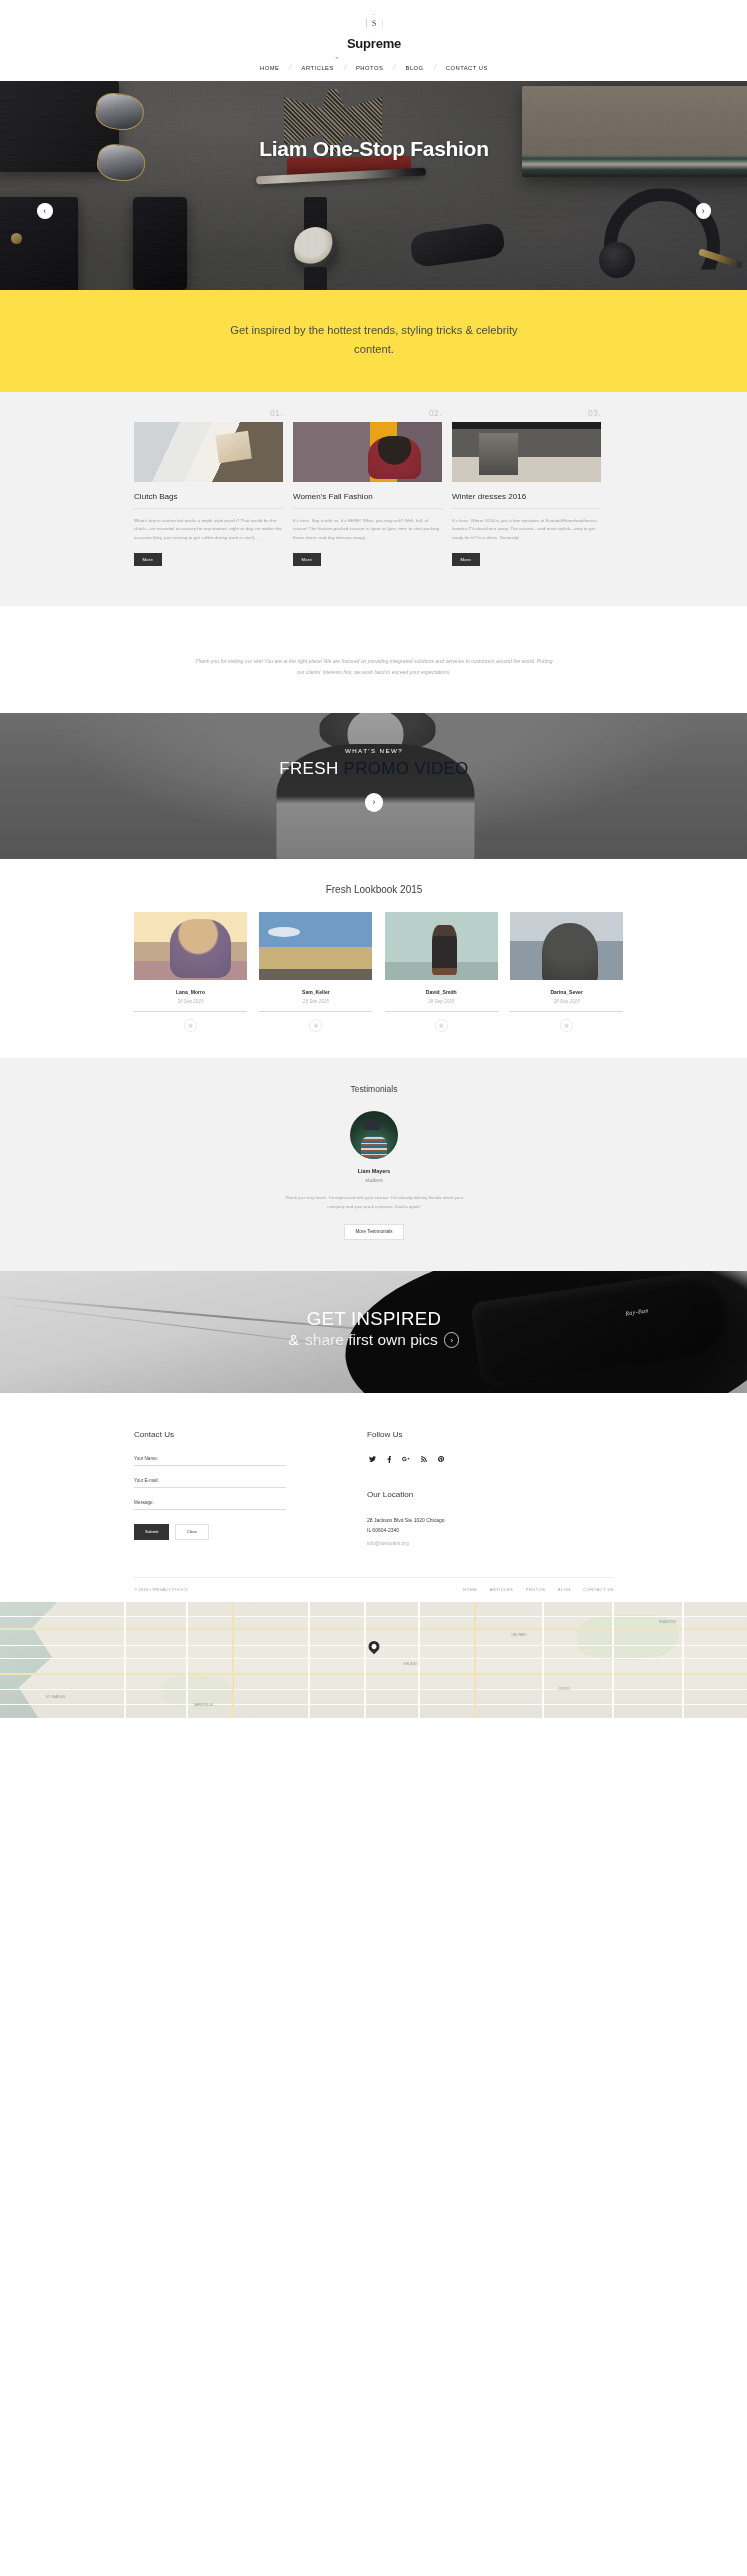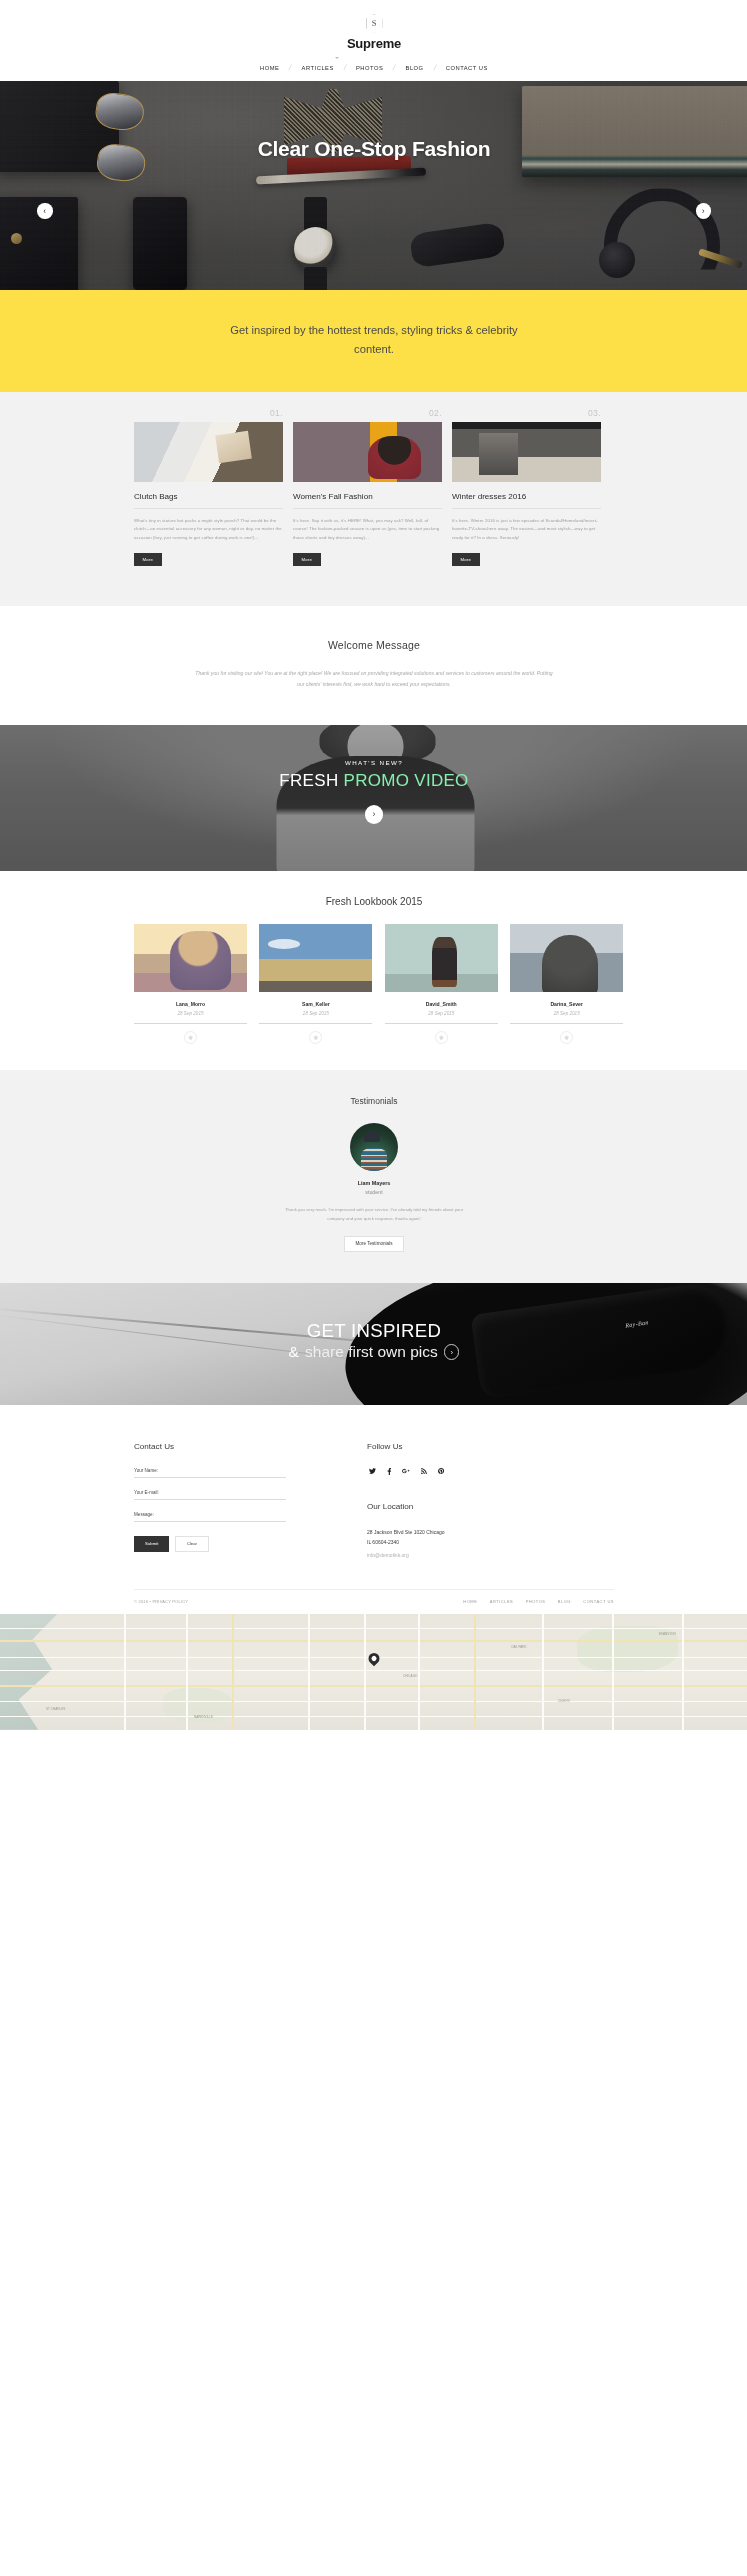--- a/index.html
+++ b/index.html
@@ -196,21 +196,21 @@
   .v-face { position: absolute; left: 82px; top: 6.2px; width: 56px; height: 51px;
     background: linear-gradient(180deg,#d8d2cb,#bdb6ae); border-radius: 46% 46% 50% 50%; }
   .v-shirt { position: absolute; left: 11px; top: 40px; width: 198px; height: 124px;
     background: linear-gradient(180deg, #2a2a2a 0%, #343434 42%, #b9b4ad 48%, #a39d96 100%);
     border-radius: 40% 40% 10% 10%; }
   .v-shadow { position: absolute; inset: 0; background: rgba(40,40,40,.30); }
   .video-caption { position: absolute; left: 0; right: 0; top: 34px; text-align: center; }
   .video-kicker { font-size: 6.2px; color: #fff; letter-spacing: 1.4px; font-weight: 400; }
   .video-title { margin-top: 4.6px; font-size: 17px; letter-spacing: 0.3px; font-weight: 300; }
   .video-title .w { color: #ffffff; }
-  .video-title .g { color: #86efac; text-align: center; }
+  .video-title .g { color: #0f172a; text-align: center; }
   .play-btn {
     margin: 14px auto 0; width: 18.6px; height: 18.6px; border-radius: 50%;
     background: #fff; color: #333; display: flex; align-items: center;
     justify-content: center; font-size: 8.5px; cursor: pointer;
   }
 
   
   .lookbook { background: #fff; padding: 25px 0 26px; text-align: center; }
   .lookbook-title { font-size: 10px; font-weight: 300; color: #3c3c3c; }
   .lb-grid { width: 480px; margin: 17px auto 0; display: flex; gap: 12.4px; }
@@ -392,21 +392,21 @@
       <div class="ob ob-watchband1"></div>
       <div class="ob ob-watch"></div>
       <div class="ob ob-watchband2"></div>
       <div class="ob ob-dark"></div>
       <div class="ob ob-head"></div>
       <div class="ob ob-jack"></div>
       <div class="hero-noise"></div>
       <div class="hero-overlay"></div>
     </div>
     <div class="hero-caption">
-      <div class="hero-title">Clear One-Stop Fashion</div>
+      <div class="hero-title">Liam One-Stop Fashion</div>
     </div>
     <div class="hero-arrow prev">‹</div>
     <div class="hero-arrow next">›</div>
   </div>
 
   <div class="intro">
     <div class="intro-text">Get inspired by the hottest trends, styling tricks &amp; celebrity content.</div>
   </div>
 
   <div class="posts">
@@ -429,21 +429,20 @@
         <div class="post-num">03.</div>
         <div class="post-img pi3"></div>
         <div class="post-title">Winter dresses 2016</div>
         <div class="post-body">It's here. Winter 2016 is just a few episodes of Scandal/Homeland/insert-favorite-TV-show-here away. The easiest—and most stylish—way to get ready for it? In a dress. Seriously!</div>
         <button class="btn-more">More</button>
       </div>
     </div>
   </div>
 
   <div class="welcome">
-    <div class="welcome-title">Welcome Message</div>
     <div class="welcome-text">Thank you for visiting our site! You are at the right place! We are focused on providing integrated solutions and services to customers around the world. Putting our clients' interests first, we work hard to exceed your expectations.</div>
   </div>
 
   <div class="video">
     <div class="video-bg">
       <div class="v-model">
         <div class="v-hair"></div>
         <div class="v-face"></div>
         <div class="v-shirt"></div>
       </div>

